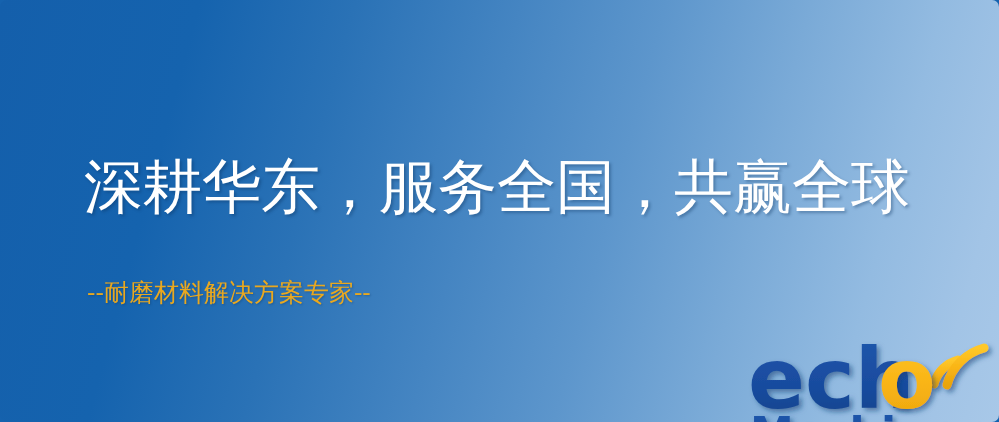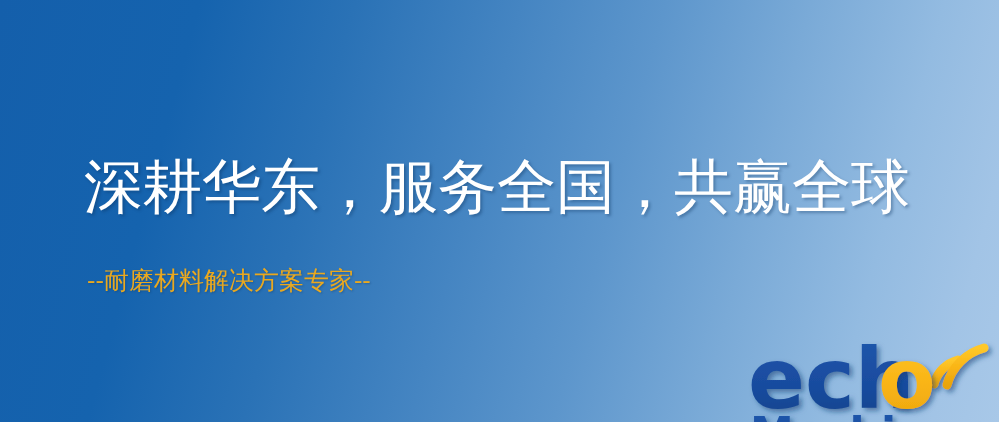--- a/index.html
+++ b/index.html
@@ -22,41 +22,42 @@
       linear-gradient(105deg,
         #145fab 0%,
         #1563ae 18%,
         #2a72b6 32%,
         #4585c2 47%,
         #5d96cc 60%,
         #7aaad7 73%,
         #93bbe1 85%,
         #a2c4e6 94%,
         #a8c8e8 100%);
+    border-radius: 7px;
   }
 
   
   #headline {
     position: absolute;
     left: 84px;
     top: 157px;
     font-family: "DejaVu Serif", "Liberation Serif", serif;
     font-size: 59px;
     line-height: 1.0;
     letter-spacing: 0px;
     color: #ffffff;
     white-space: nowrap;
     text-shadow: 2px 2px 3px rgba(10, 45, 90, 0.35);
   }
 
   
   #subtitle {
     position: absolute;
     left: 87px;
-    top: 268px;
+    top: 280px;
     font-family: "DejaVu Serif", "Liberation Serif", serif;
     font-size: 25px;
     line-height: 1.0;
     color: #e9a81f;
     white-space: nowrap;
     text-shadow: 1px 1px 2px rgba(10, 45, 90, 0.30);
   }
 
   
   #logo {

